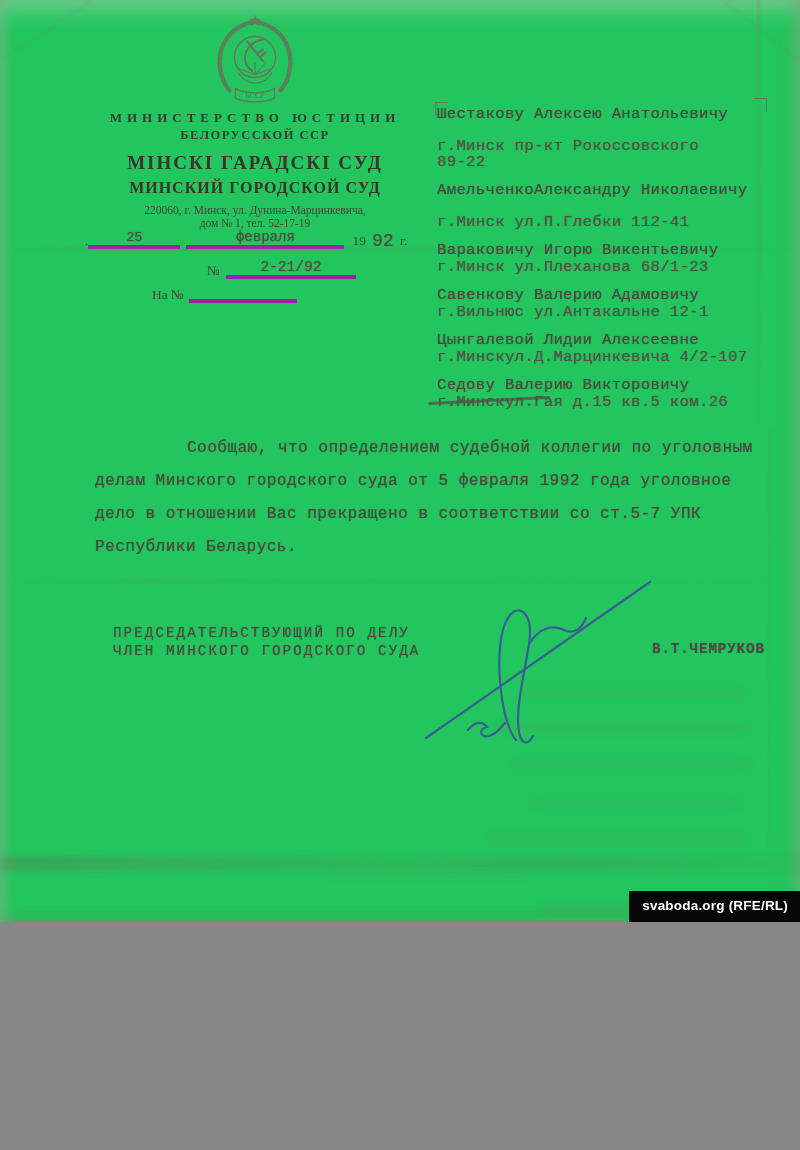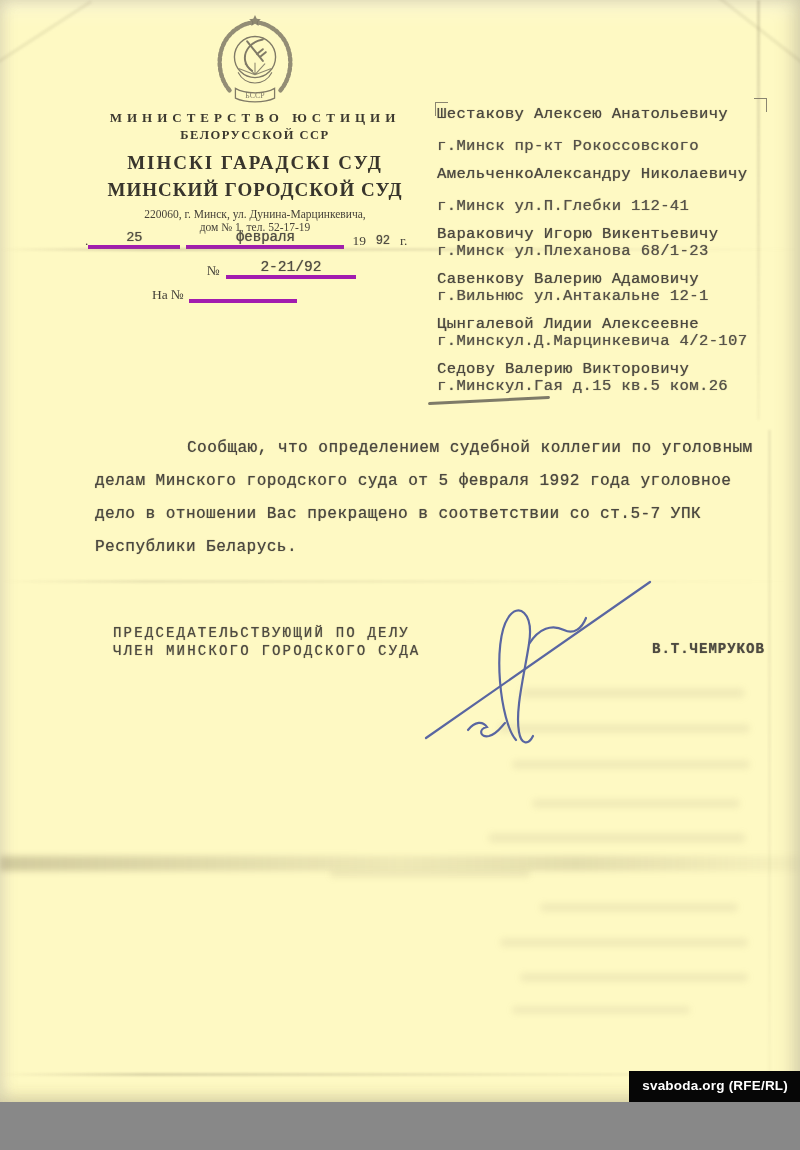--- a/index.html
+++ b/index.html
@@ -1,43 +1,43 @@
 <!DOCTYPE html>
 <html><head>
 <meta charset="utf-8">
 <style>
   html,body{margin:0;padding:0;background:#888;}
   .paper{
-    position:relative;width:800px;height:1102px;overflow:hidden;
-    background:#fef9c3;
+    position:relative;width:800px;height:922px;overflow:hidden;
+    background:#22c55e;
     box-shadow:inset -8px 0 18px rgba(120,110,85,.22),
                inset 0 -6px 16px rgba(120,110,85,.14),
                inset 6px 0 14px rgba(150,140,115,.10),
                inset 0 10px 20px rgba(255,255,255,.35);
     font-family:"Liberation Serif", serif;
   }
   
   .letterhead{position:absolute;left:85px;top:12px;width:340px;text-align:center;color:#3e3b31;}
   .emblem{display:block;margin:0 auto;opacity:.88;}
   .ministry{margin-top:4px;font-weight:bold;font-size:13px;letter-spacing:5px;white-space:nowrap;color:#3c392f;}
   .region{margin-top:2px;font-weight:bold;font-size:12.5px;letter-spacing:1.5px;color:#3c392f;}
   .court-be{margin-top:9px;font-weight:bold;font-size:19px;letter-spacing:2px;white-space:nowrap;color:#38352c;}
-  .court-ru{margin-top:5px;font-weight:bold;font-size:19px;letter-spacing:1px;white-space:nowrap;color:#38352c;}
+  .court-ru{margin-top:5px;font-weight:bold;font-size:16px;letter-spacing:1px;white-space:nowrap;color:#38352c;}
   .addr{margin-top:7px;font-size:11.5px;color:#47433a;}
   .addr2{margin-top:1px;font-size:11.5px;color:#47433a;}
   
   .tw{font-family:"Liberation Mono", monospace;color:#514e44;
       text-shadow:0 0 1px rgba(80,75,60,.65), .4px .4px 0 rgba(80,75,60,.25);}
   
   .dateline{position:absolute;left:85px;top:230px;width:345px;font-size:13.5px;color:#45423a;display:flex;align-items:flex-end;}
   .uline{display:inline-block;border-bottom:4px solid #a21caf;text-align:center;line-height:15px;}
   .u-day{width:92px;}
   .u-month{width:158px;margin-left:6px;font-size:14px;}
   .printed-19{margin-left:8px;}
-  .u-year{width:34px;border-bottom:none;font-size:12px;}
+  .u-year{width:34px;border-bottom:none;font-size:18px;}
   .numline{position:absolute;left:85px;top:260px;width:345px;font-size:13.5px;color:#45423a;display:flex;align-items:flex-end;}
   .numline .nmk{margin-left:122px;}
   .u-num{width:130px;margin-left:6px;font-size:14.5px;}
   .refline{position:absolute;left:152px;top:287px;font-size:13.5px;color:#45423a;display:flex;align-items:flex-end;}
   .u-ref{width:108px;margin-left:5px;}
   
   .recipients{position:absolute;left:437px;top:106px;width:334px;font-size:15.5px;letter-spacing:.4px;line-height:17px;}
   .recipients .cm{position:absolute;width:12px;height:13px;border-color:#6e695c;border-style:solid;opacity:.8;}
   .cm-l{left:-2px;top:-4px;border-width:1.5px 0 0 1.5px;}
   .cm-r{right:4px;top:-8px;border-width:1.5px 1.5px 0 0;}
@@ -119,20 +119,21 @@
     <span class="uline u-ref"></span>
   </div>
 
   <div class="recipients tw">
     <span class="cm cm-l"></span>
     <span class="cm cm-r"></span>
 
     <div class="rcpt">
       <div class="name">Шестакову Алексею Анатольевичу</div>
       <div class="a1 gapped">г.Минск пр-кт Рокоссовского</div>
+      <div class="a2">89-22</div>
     </div>
     <div class="rcpt">
       <div class="name">АмельченкоАлександру Николаевичу</div>
       <div class="a1 gapped">г.Минск ул.П.Глебки 112-41</div>
     </div>
     <div class="rcpt">
       <div class="name">Вараковичу Игорю Викентьевичу</div>
       <div class="a1">г.Минск ул.Плеханова 68/1-23</div>
     </div>
     <div class="rcpt">

